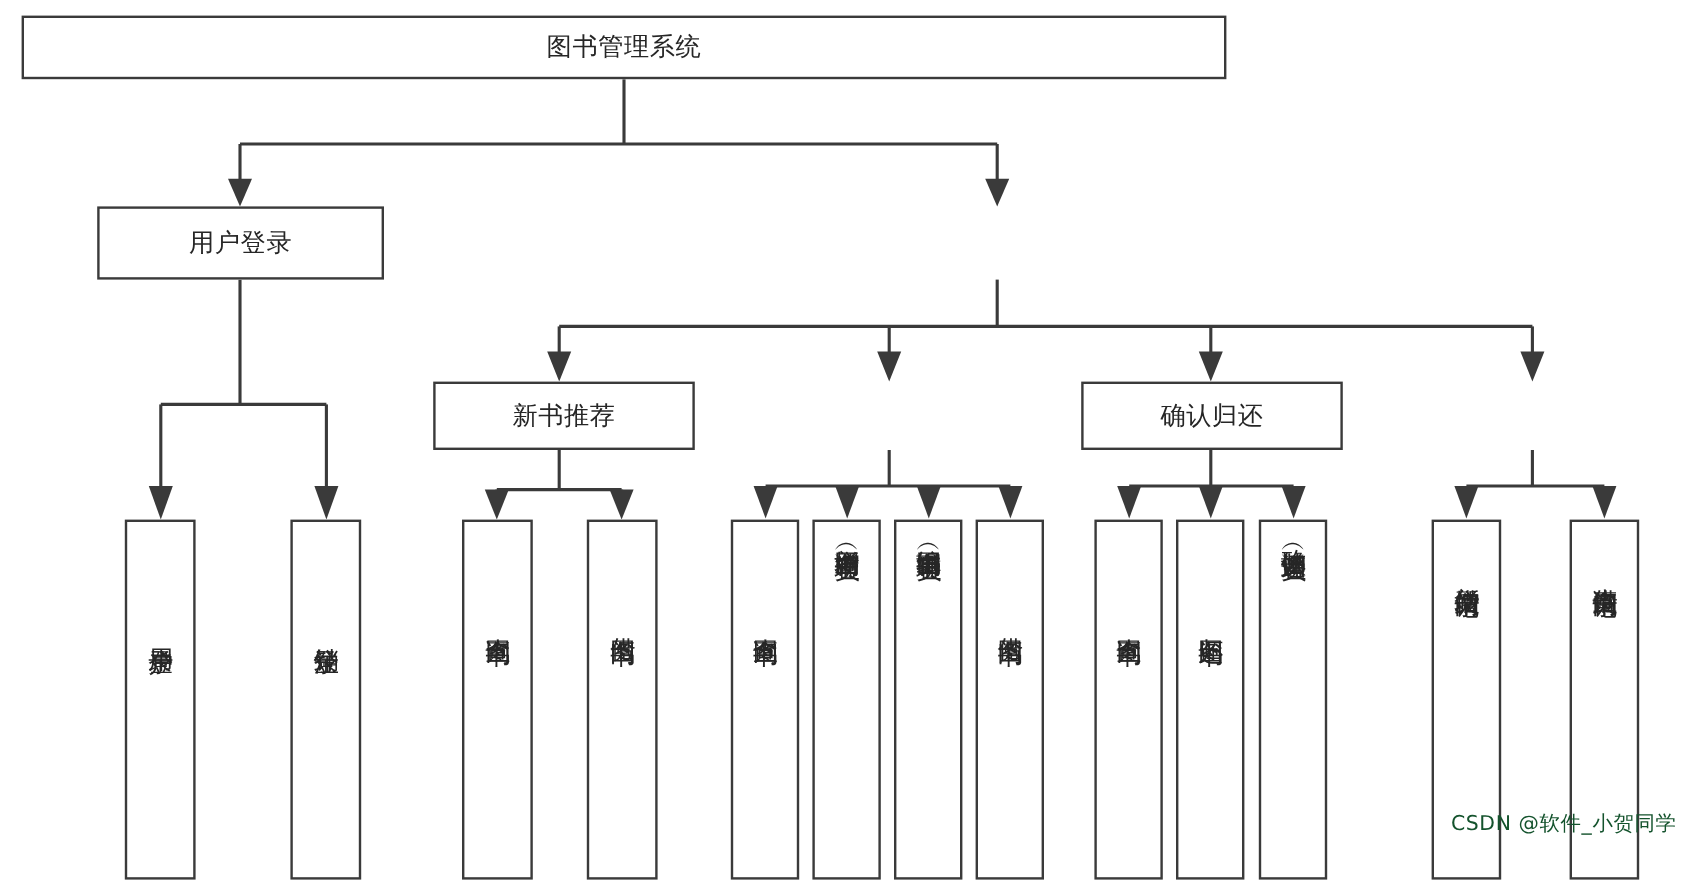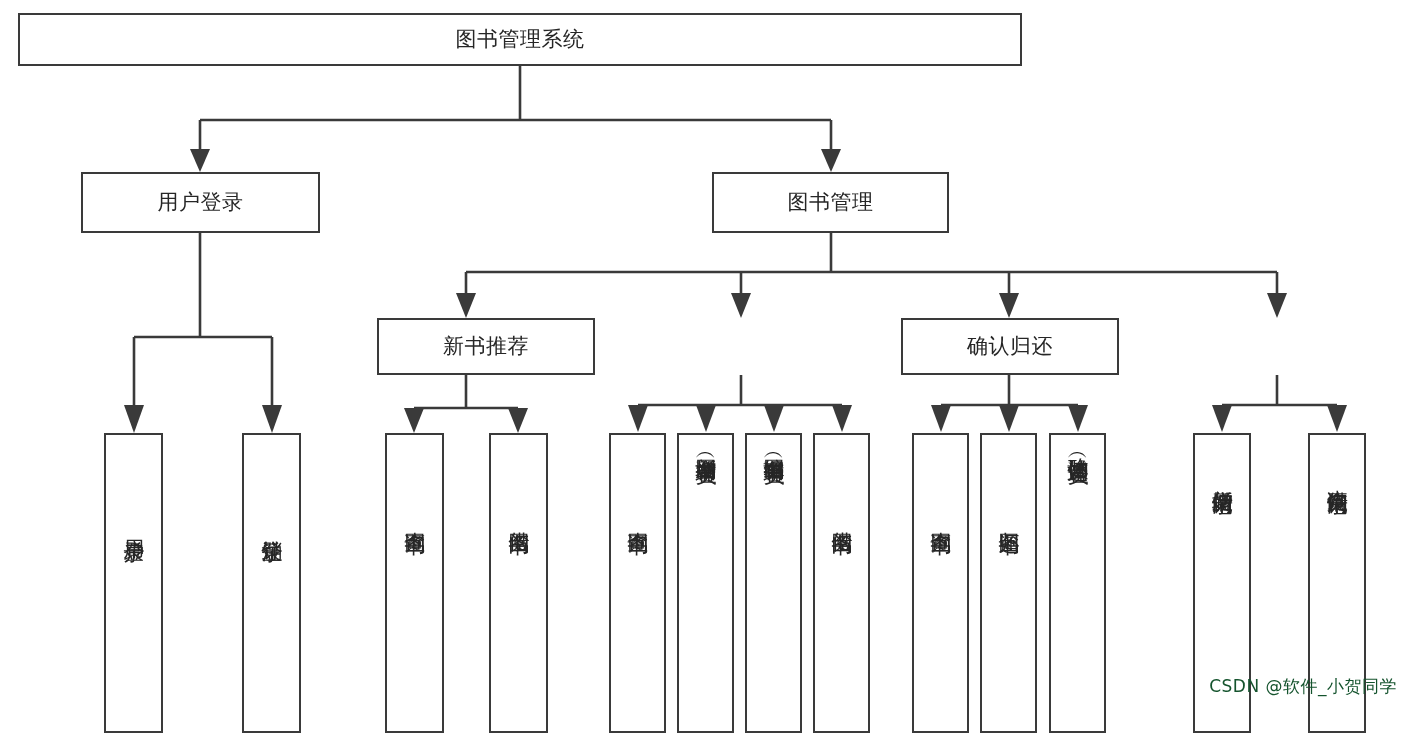--- a/index.html
+++ b/index.html
@@ -151,25 +151,22 @@
     <polygon class="arrowhead" points="1327,405 1347,405 1337,432"></polygon>
   </svg>
 
   <div class="node-box" style="left:18px; top:13px; width:1004px; height:53px;">
     <span class="node-label-h">图书管理系统</span>
   </div>
 
   <div class="node-box" style="left:81px; top:172px; width:239px; height:61px;">
     <span class="node-label-h">用户登录</span>
   </div>
-  <div class="node-box" style="left:712px; top:172px; width:237px; height:61px;">
-    <span class="node-label-h">图书管理</span>
-  </div>
-
-  <div class="node-box" style="left:377px; top:318px; width:218px; height:57px;">
+
+  <div class="node-box" style="left:361px; top:318px; width:218px; height:57px;">
     <span class="node-label-h">新书推荐</span>
   </div>
   <div class="node-box" style="left:901px; top:318px; width:218px; height:57px;">
     <span class="node-label-h">确认归还</span>
   </div>
 
   <div class="node-box leaf" style="left:104px; top:433px; width:59px; height:300px;">
     <span class="node-label-v" style="margin-top:88px;">用户登录</span>
   </div>
   <div class="node-box leaf" style="left:242px; top:433px; width:59px; height:300px;">

